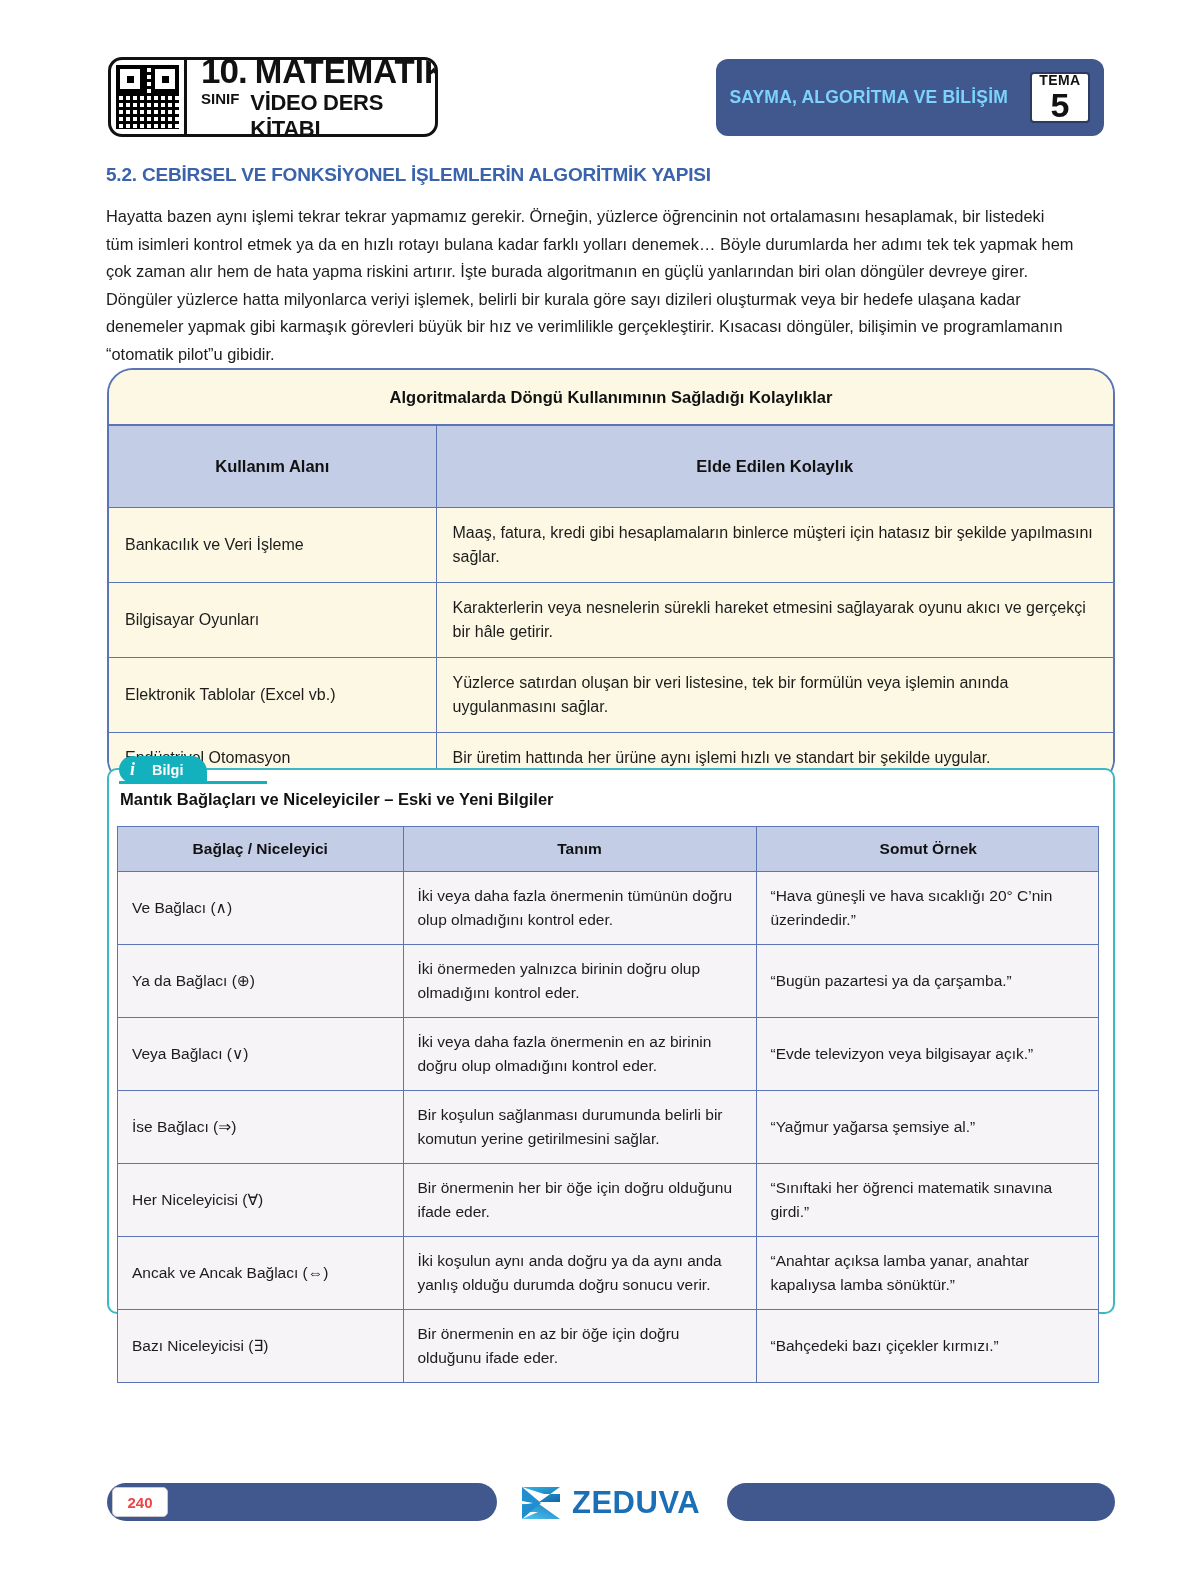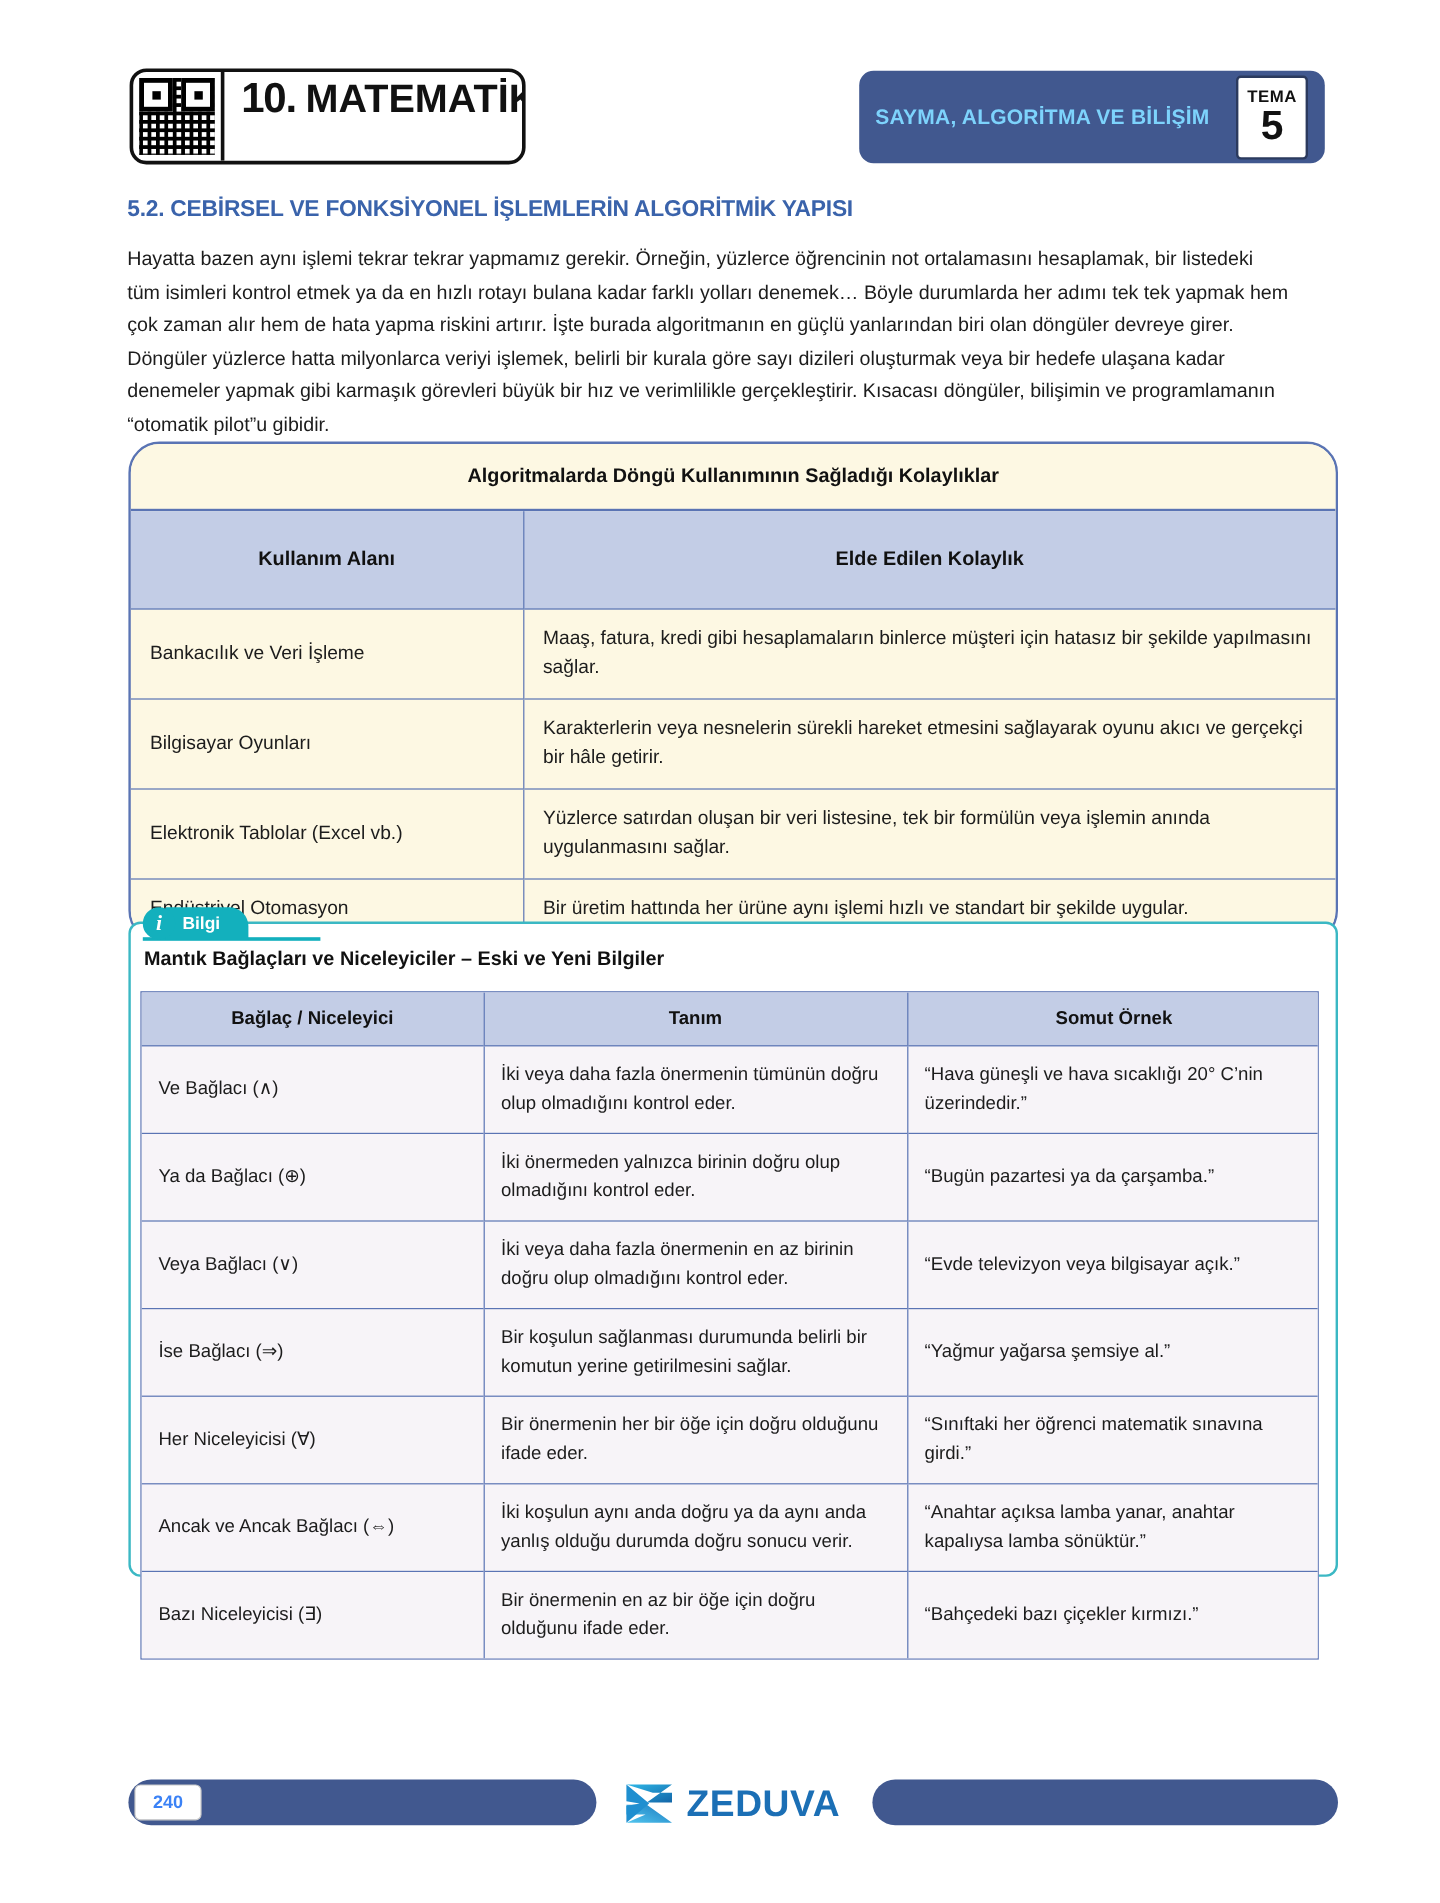--- a/index.html
+++ b/index.html
@@ -53,21 +53,21 @@
     border: 4px solid #000;
     background:
       linear-gradient(#000,#000) center/7px 7px no-repeat, #fff;
   }
   .qr-grid::before { top: 0; left: 0; }
   .qr-grid::after  { top: 0; right: 0; }
 
   .logo-text {
     flex: 1;
     padding: 4px 12px 4px 14px;
-    display: flex; flex-direction: row; justify-content: center;
+    display: flex; flex-direction: column; justify-content: center;
   }
   .logo-row1 { display: flex; align-items: baseline; gap: 8px; }
   .logo-10 {
     font-size: 35px; font-weight: bold; letter-spacing: -1px;
     color: #111; line-height: 1;
   }
   .logo-mat {
     font-size: 33px; font-weight: bold; color: #111;
     line-height: 1; letter-spacing: 0px;
   }
@@ -85,21 +85,21 @@
     padding-right: 14px;
   }
   .theme-title {
     color: #7dd3fc;
     font-size: 17.5px;
     font-weight: bold;
     letter-spacing: 0.2px;
     margin-right: 22px;
   }
   .theme-num-box {
-    width: 60px; height: 70px;
+    width: 60px; height: 51px;
     background: #ffffff;
     border: 2px solid #2b3a5e;
     border-radius: 4px;
     display: flex; flex-direction: column;
     align-items: center; justify-content: center;
     line-height: 1;
   }
   .theme-num-label { font-size: 14px; font-weight: bold; color: #111; letter-spacing: 0.4px;}
   .theme-num-value { font-size: 34px; font-weight: bold; color: #111; margin-top: 1px;}
 
@@ -274,21 +274,21 @@
     border-radius: 19px;
   }
   .footer-page-num {
     position: absolute;
     left: 112px; top: 4px;
     width: 56px; height: 30px;
     background: #ffffff;
     border: 1px solid #c9c9c9;
     border-radius: 5px;
     display: flex; align-items: center; justify-content: center;
-    font-size: 15px; font-weight: bold; color: #3b82f6; text-align: center;
+    font-size: 15px; font-weight: bold; color: #ef4444; text-align: center;
   }
   .footer-bar-right {
     position: absolute;
     right: 85px; top: 0;
     width: 388px; height: 38px;
     background: #41588f;
     border-radius: 19px;
   }
   .footer-logo {
     position: absolute;

